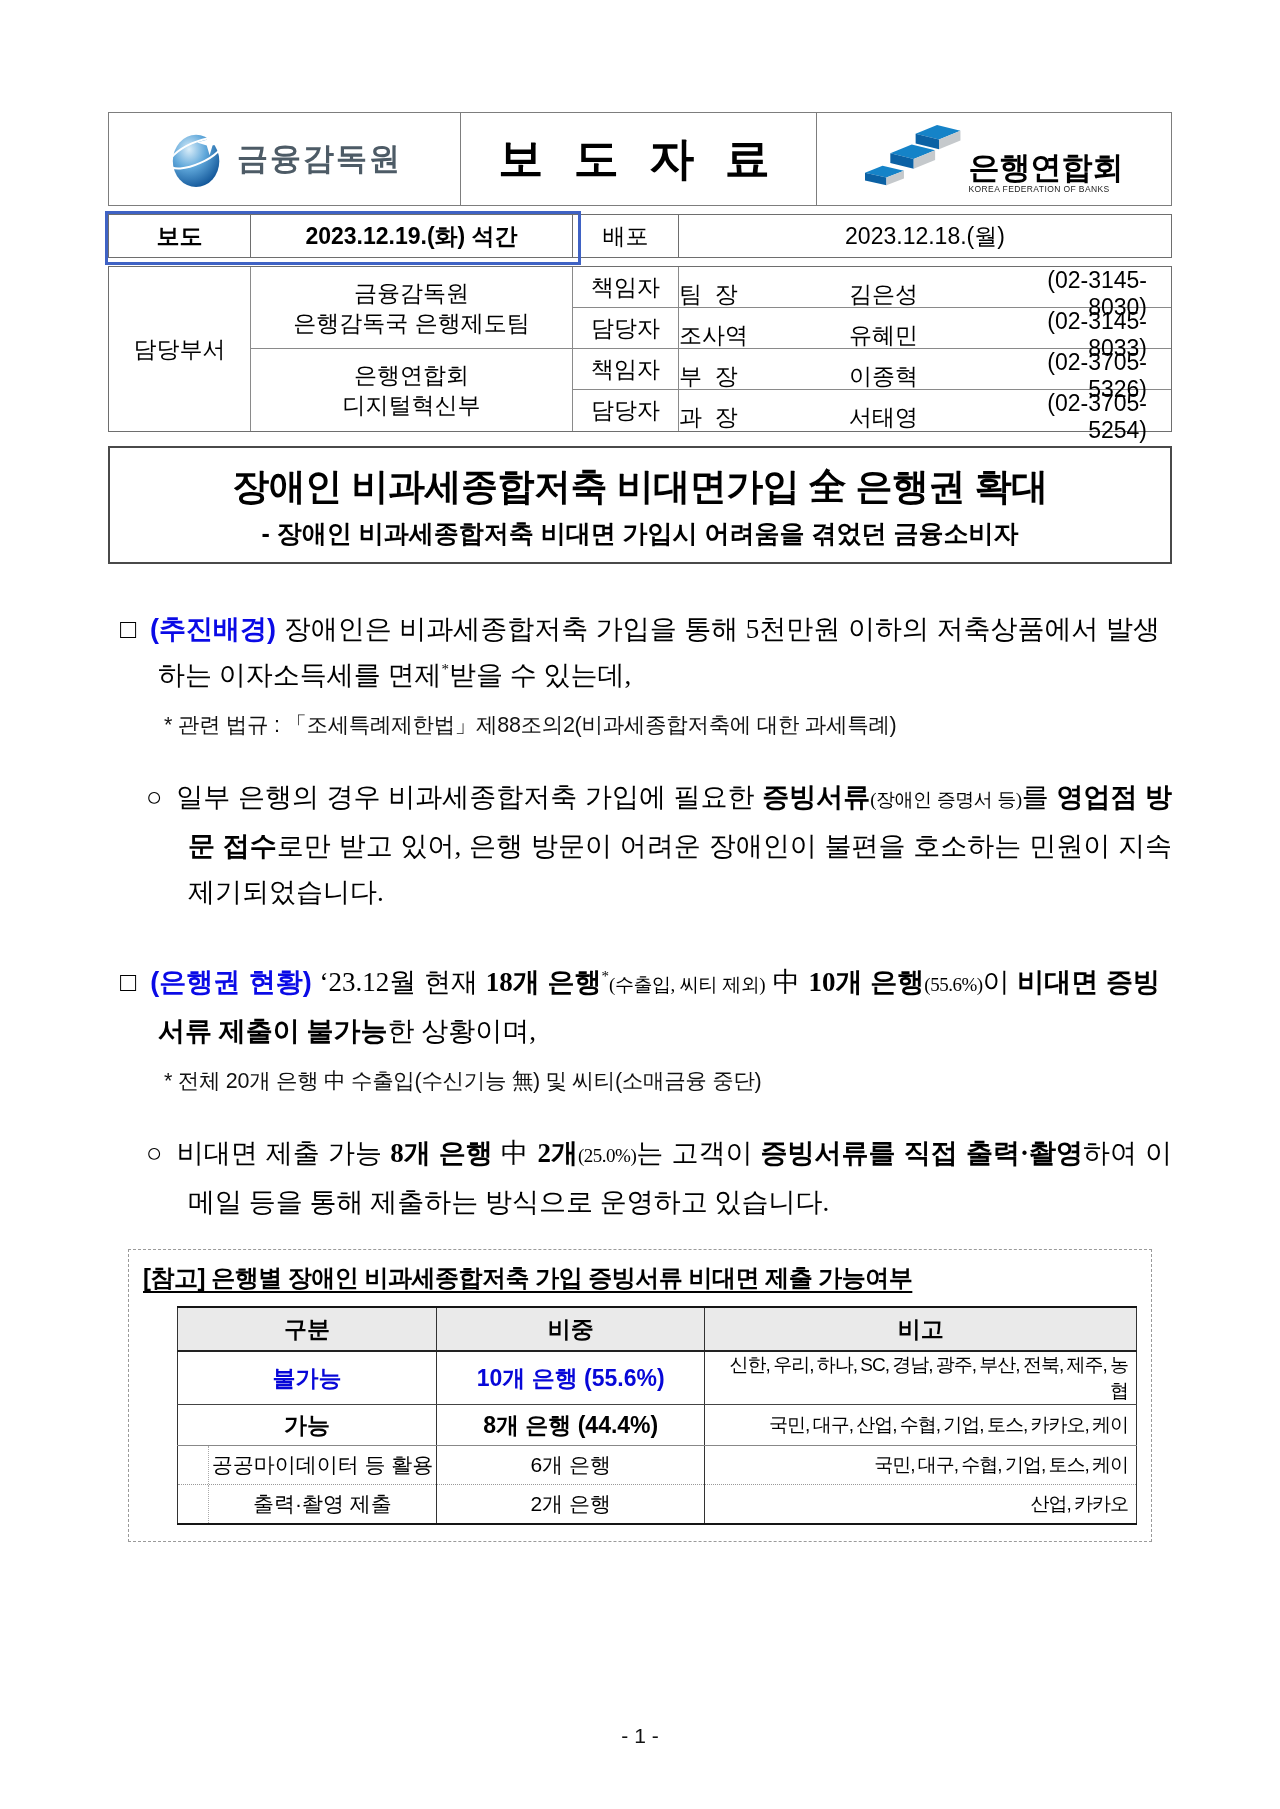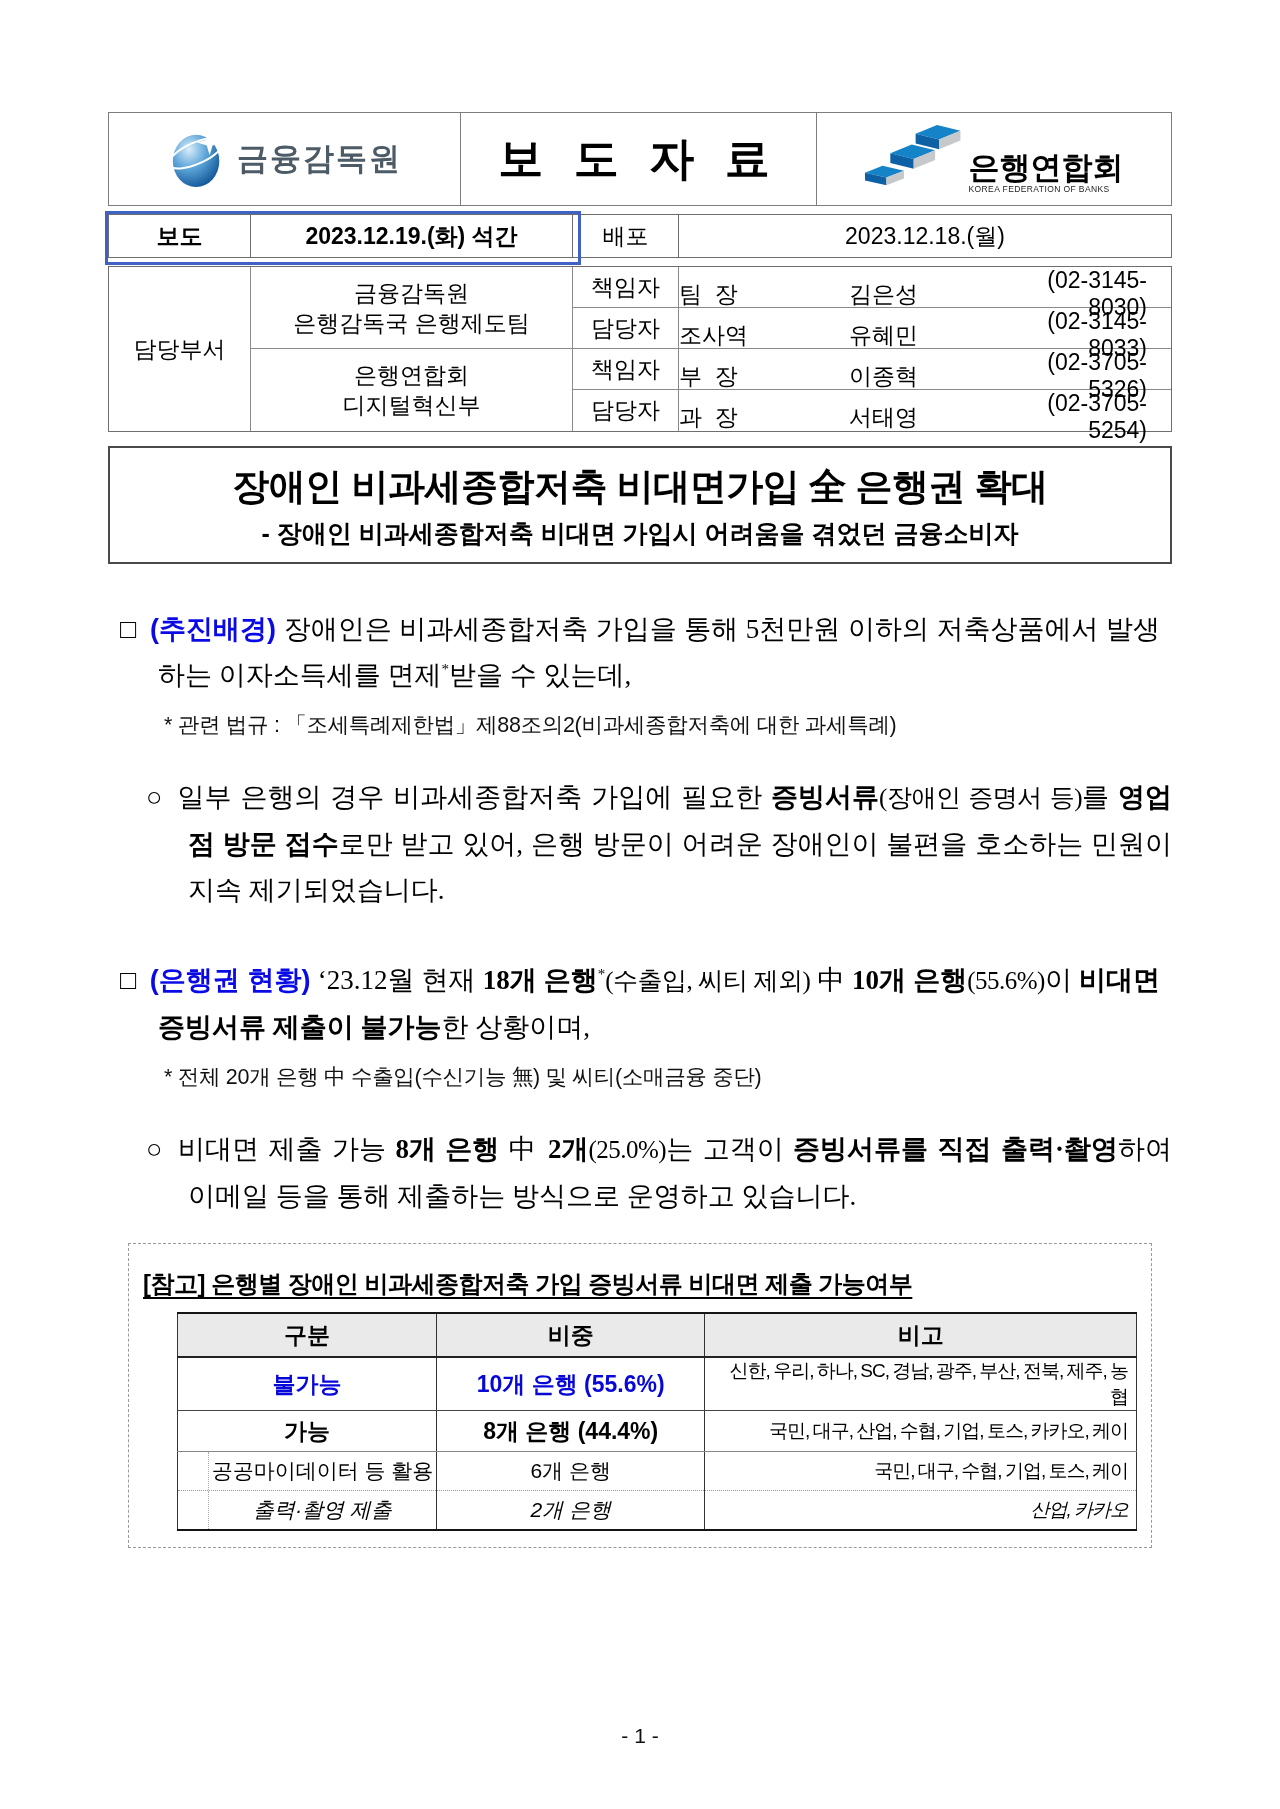--- a/index.html
+++ b/index.html
@@ -51,34 +51,34 @@
 
   
   .body-text{font-size:27px;line-height:46px;text-align:justify;}
   .p-main{padding-left:38px;text-indent:-38px;margin:12px;}
   .p1{margin-top:42px;}
   .p3{margin-top:44px;}
   .p-sub{padding-left:80px;text-indent:-42px;margin:34px 0 0 0;}
   .bullet{margin-right:13px;}
   .label-blue{color:#0a0ae6;font-weight:800;font-family:"Liberation Sans",sans-serif;}
   .b{font-weight:700;}
-  .sm{font-size:25px;letter-spacing:-0.5px;}
+  .sm{font-size:19px;letter-spacing:-0.5px;}
   sup{font-size:15px;line-height:0;}
   .footnote{font-family:"Liberation Sans",sans-serif;font-size:21.5px;color:#111;margin:12px 0 0 56px;line-height:30px;letter-spacing:-0.3px;}
 
   
-  .ref-box{margin:24px 20px 0 20px;border:1px dashed #9a9a9a;padding:24px 14px 14px;}
+  .ref-box{margin:24px 20px 0 20px;border:1px dashed #9a9a9a;padding:12px 14px 14px;}
   .ref-title{font-family:"Liberation Sans",sans-serif;font-weight:800;font-size:24px;text-decoration:underline;text-underline-offset:5px;letter-spacing:-0.5px;}
   .ref-table{border-collapse:collapse;table-layout:fixed;width:calc(100% - 34px);margin:12px 0 2px 34px;font-family:"Liberation Sans",sans-serif;}
   .ref-table th{background:#eaeaea;border-left:1px solid #333;border-right:1px solid #333;border-top:2.5px solid #151515;border-bottom:2px solid #222;font-size:23px;font-weight:800;height:40px;}
   .ref-table td{border-left:1px solid #333;border-right:1px solid #333;height:40px;text-align:center;padding:0;}
   .row-impossible td{border-bottom:1.3px solid #444;color:#0707d8;font-weight:800;font-size:23px;}
   .row-possible td{border-bottom:1px solid #888;font-weight:700;font-size:23px;}
   .row-sub td{border-bottom:1px dotted #999;font-size:21px;height:38px;font-weight:500;}
-  .row-sub-last td{border-bottom:2.5px solid #151515;font-style:italic;}
+  .row-sub-last td{border-bottom:2.5px solid #151515;}
   .ref-table td.c-note{text-align:right;padding:0 8px;font-size:19px;color:#000;font-weight:500;letter-spacing:-1px;word-spacing:-1px;}
   .sub-inset{margin-left:30px;border-left:1px dotted #aaa;height:100%;display:flex;align-items:center;justify-content:center;}
 
   .page-num{position:absolute;top:1724px;left:0;width:100%;text-align:center;font-family:"Liberation Sans",sans-serif;font-size:21px;color:#111;}
 </style>
 </head>
 <body>
 
 <div class="page">
 

